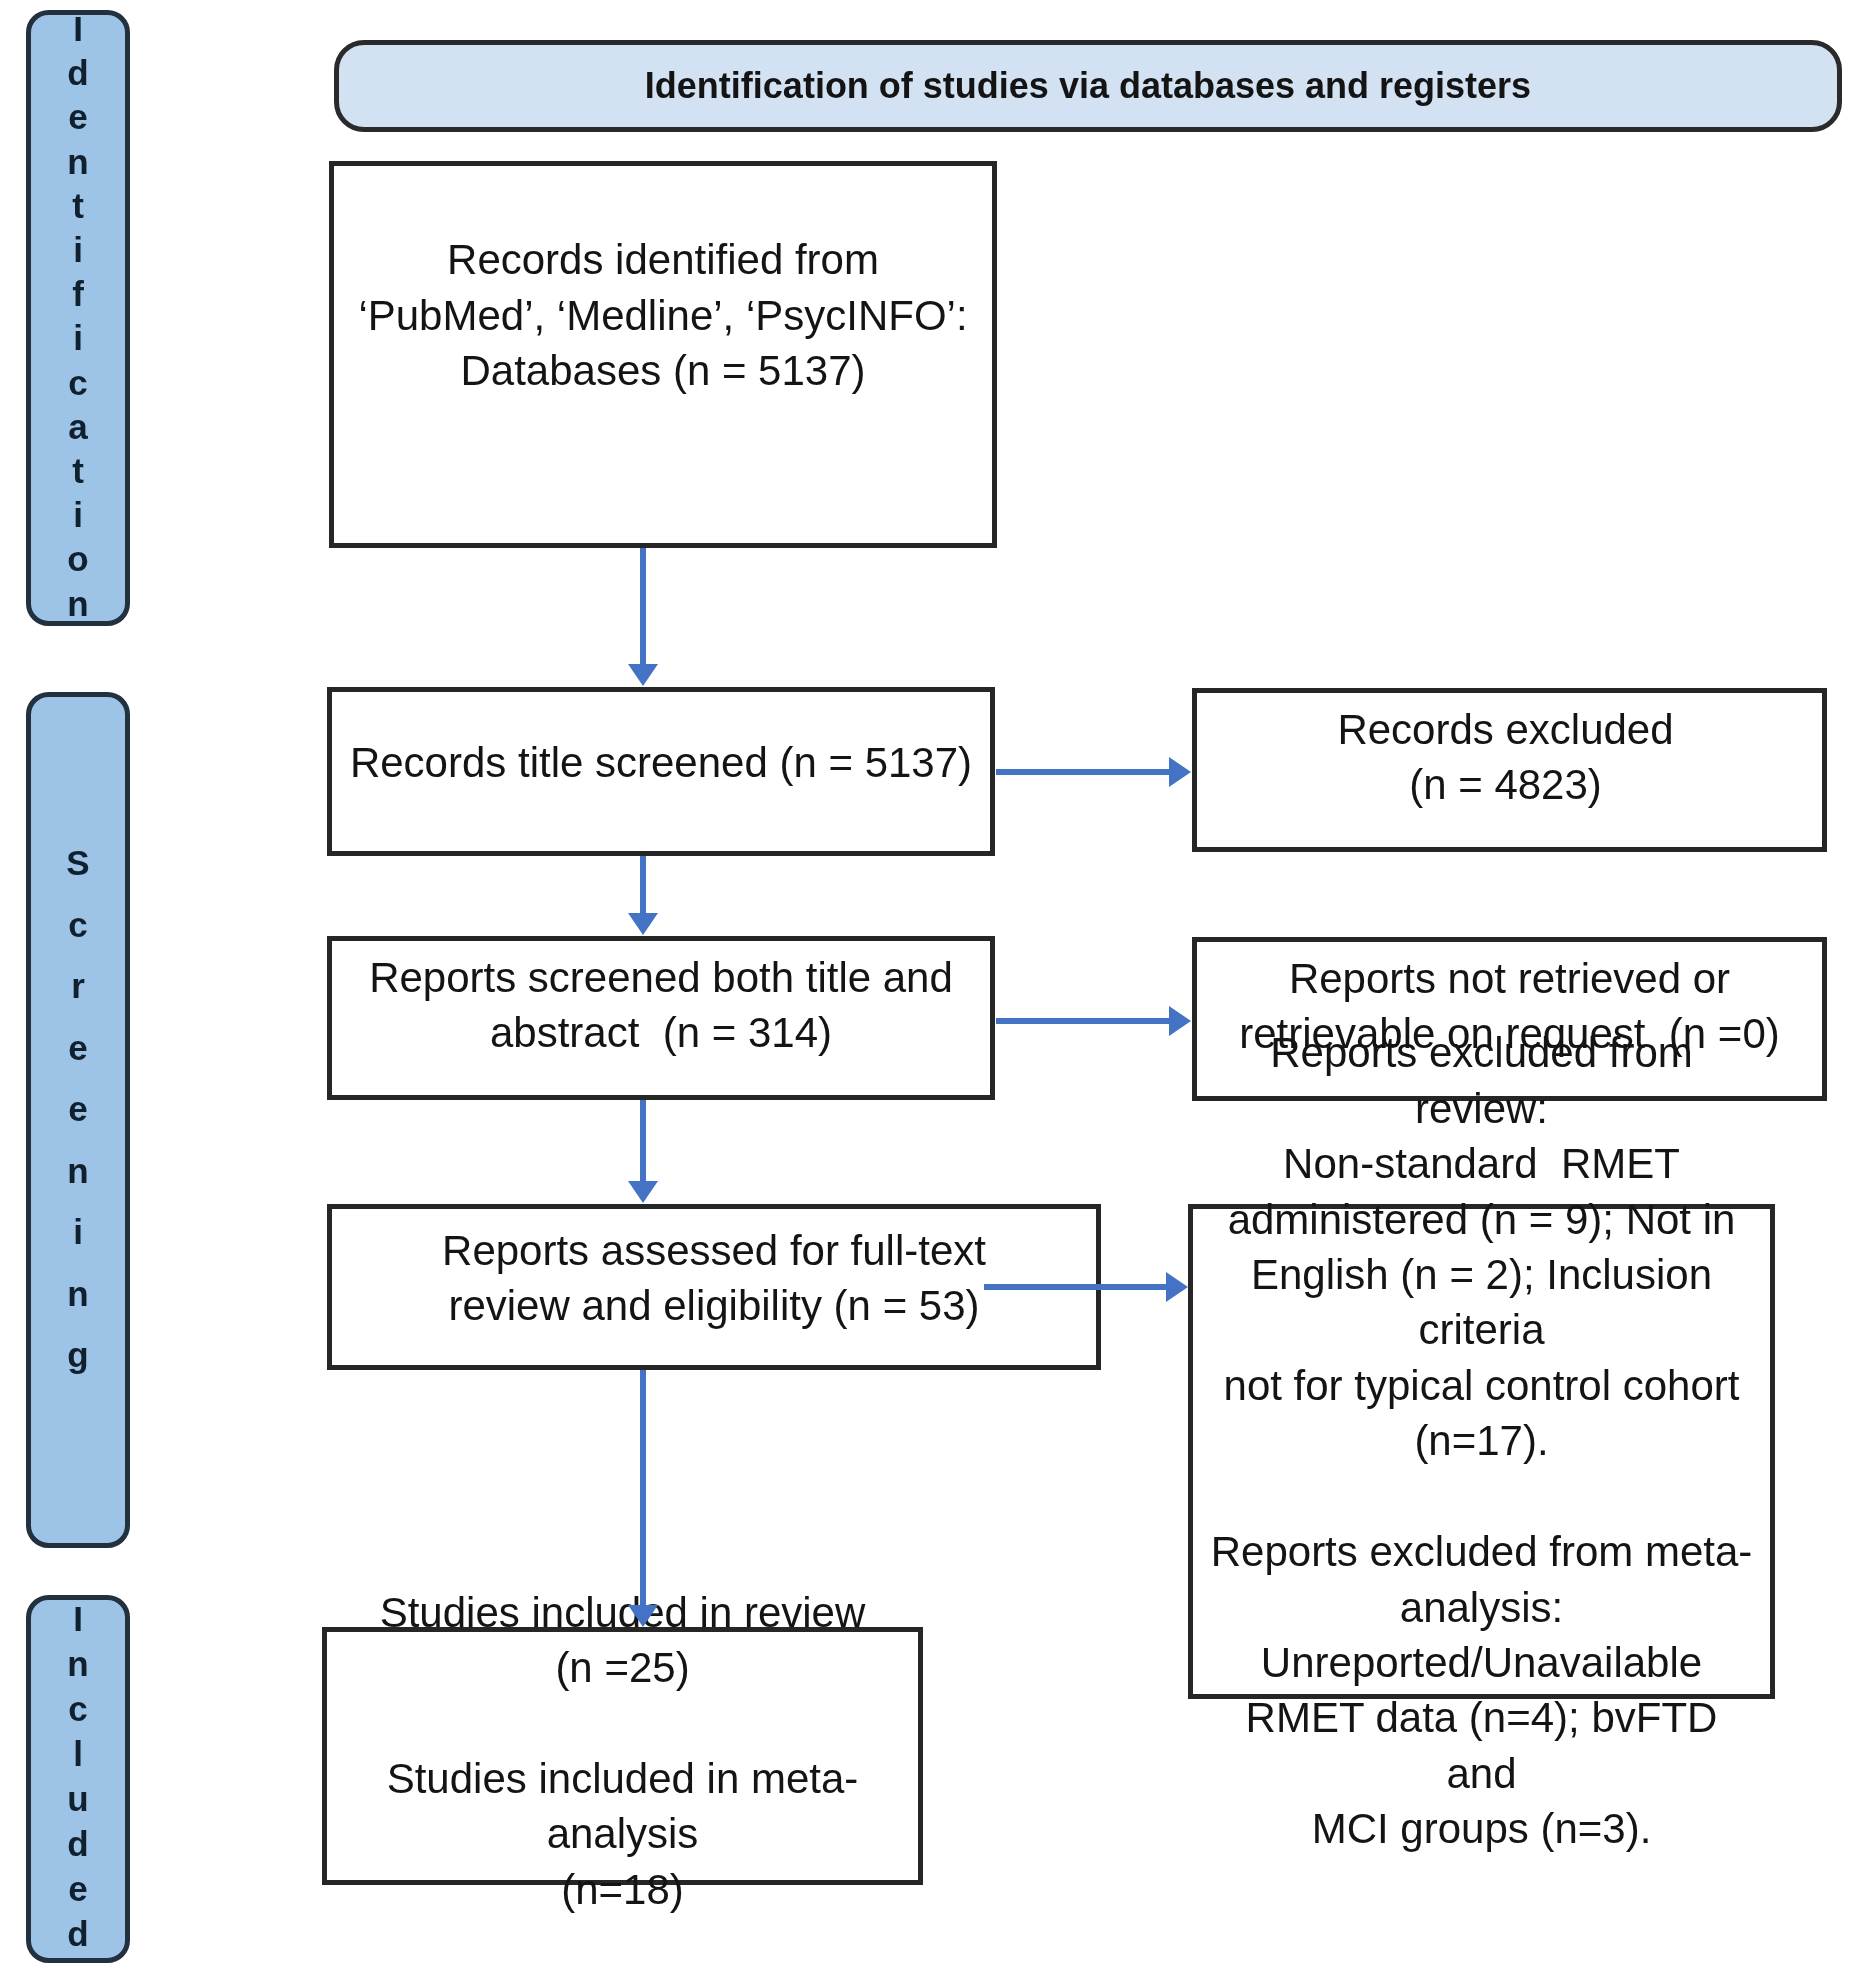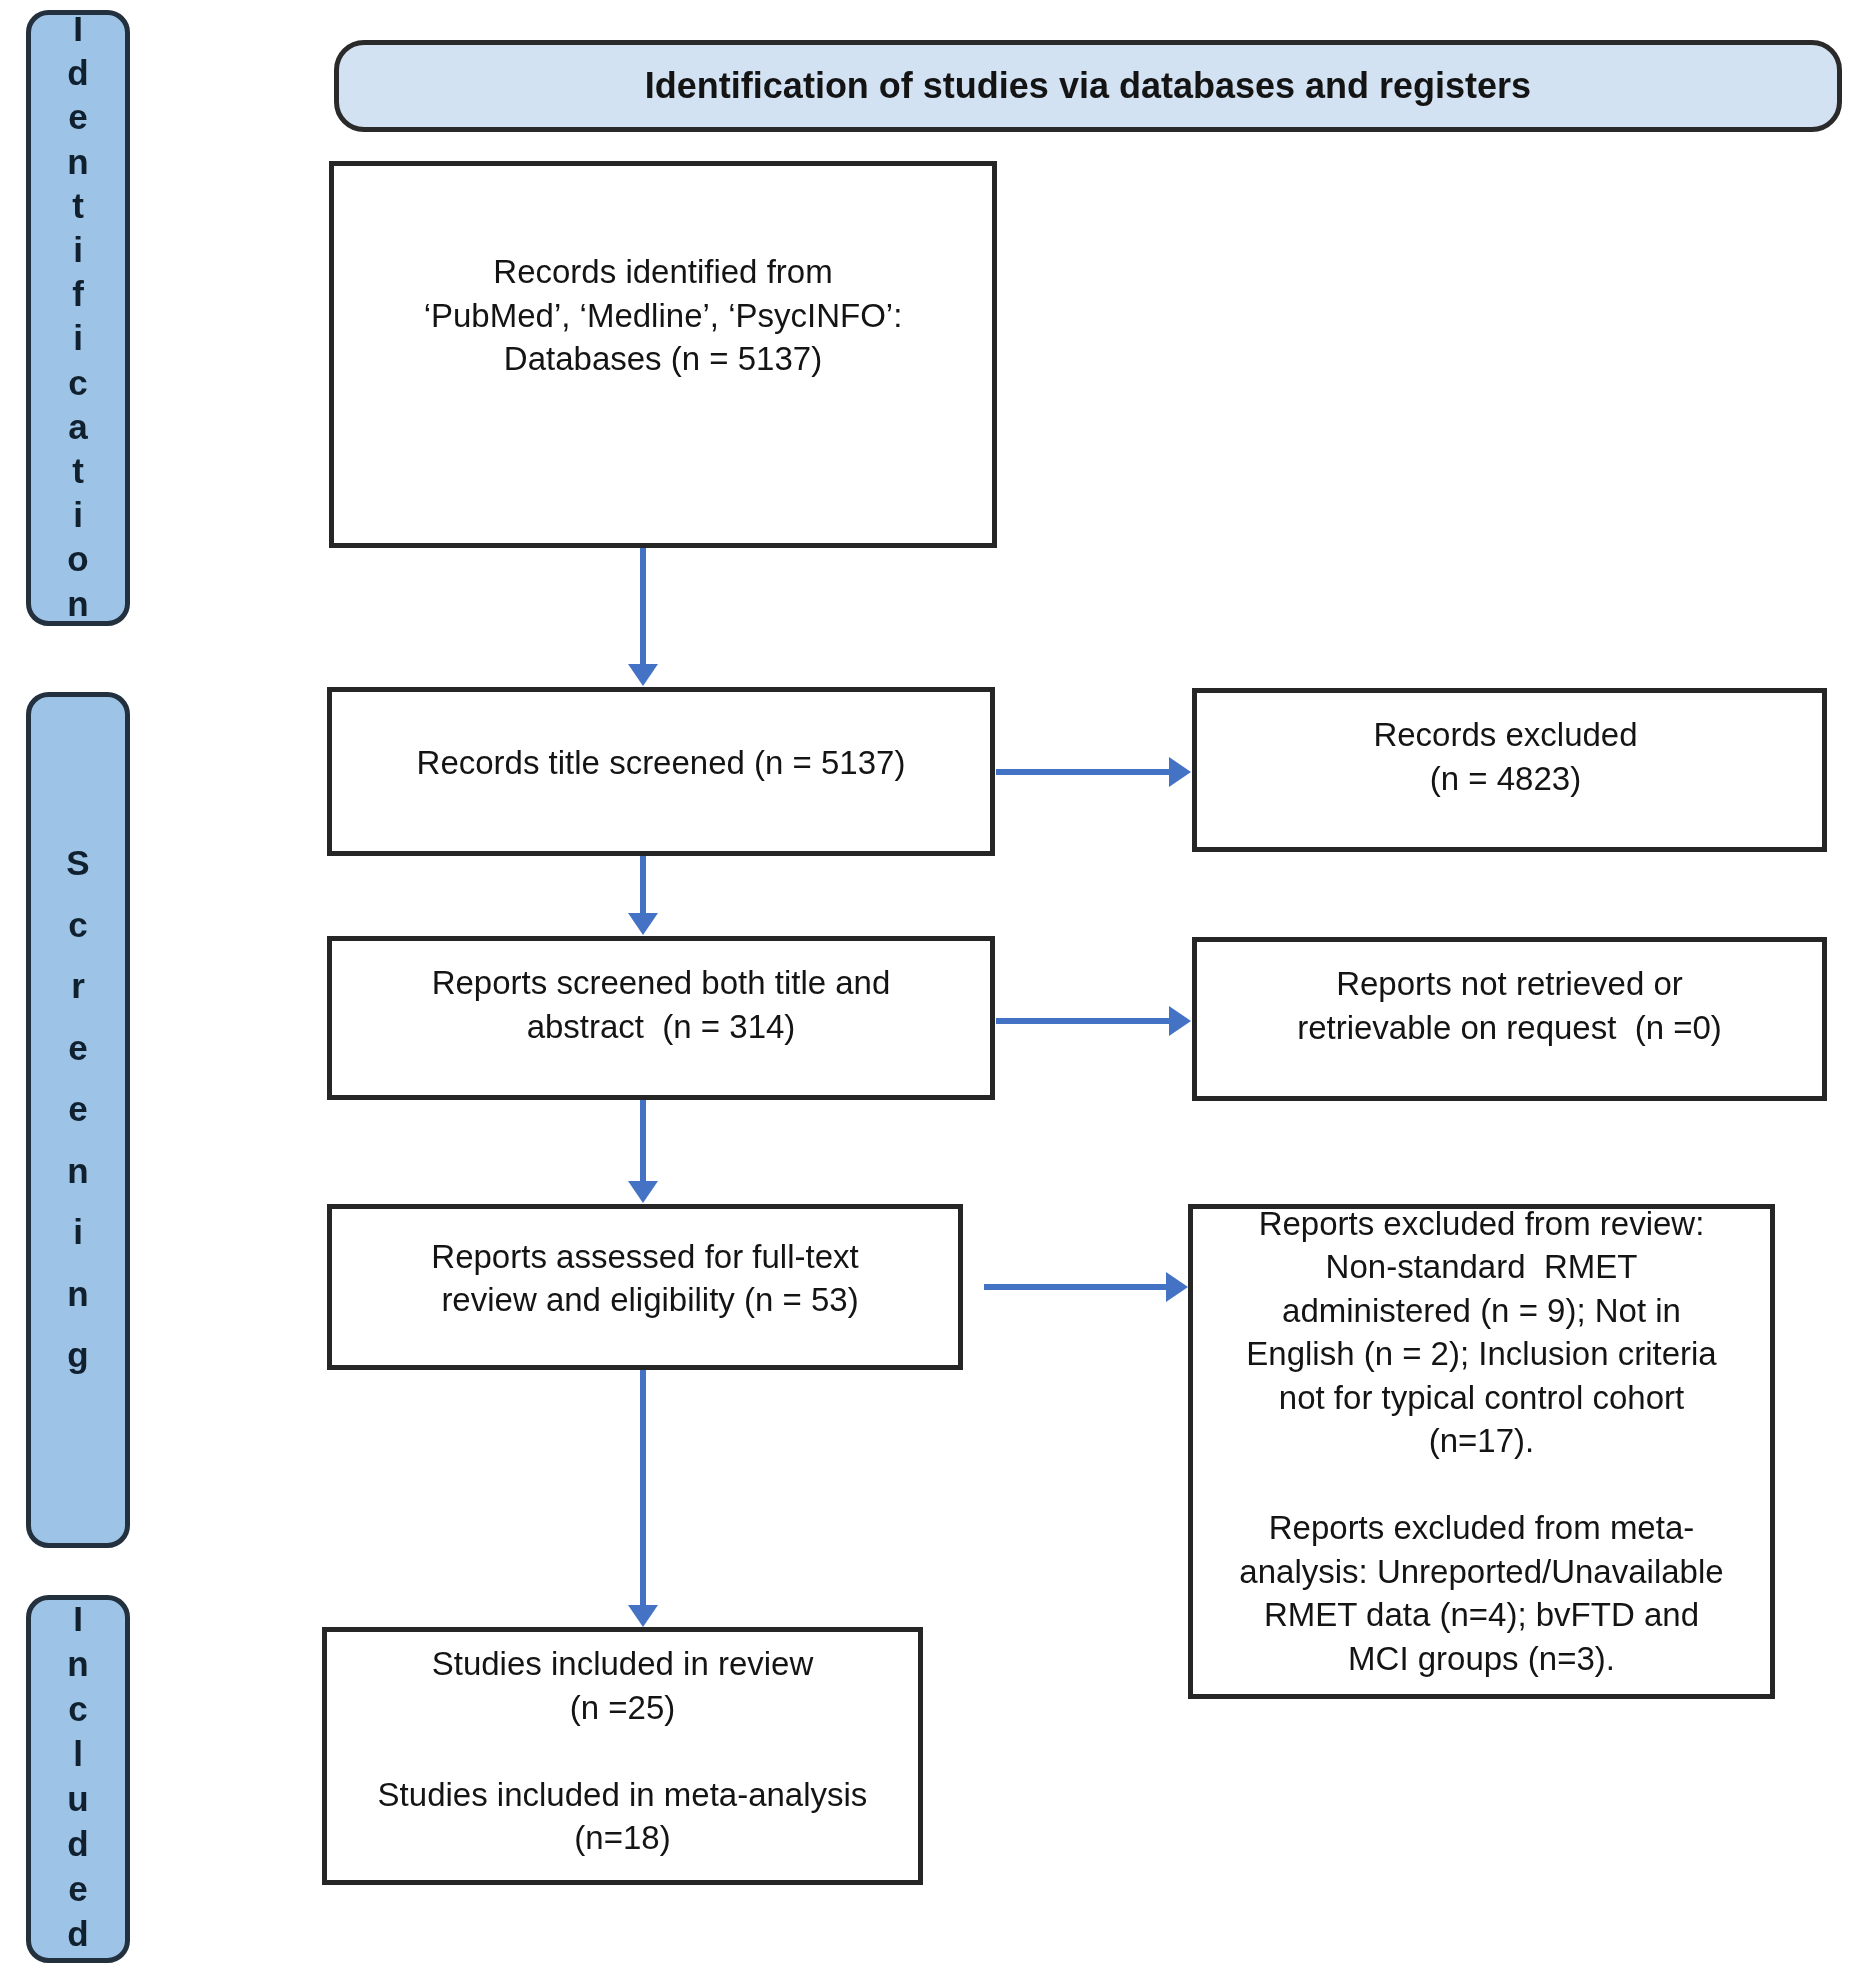--- a/index.html
+++ b/index.html
@@ -59,28 +59,28 @@
   }
 
   
   .box{
     position:absolute;
     background:#ffffff;
     border:5.2px solid var(--box-border);
     box-sizing:border-box;
     display:flex;align-items:center;justify-content:center;
     text-align:center;
-    font-size:33px;
+    font-size:42px;
     line-height:1.32;
     white-space:pre-wrap;
   }
   .box-records-identified{left:329px;top:161px;width:668px;height:387px;padding:0 17.3px 78px 17.3px;}
   .box-title-screened{left:327px;top:687px;width:668px;height:169px;padding:0 14px 17.3px 14px;}
   .box-abstract-screened{left:327px;top:936px;width:668px;height:164px;padding:0 14px 26px 14px;}
-  .box-fulltext{left:327px;top:1204px;width:636px;height:166px;padding:0 14px 17.3px 14px;text-align:right;}
+  .box-fulltext{left:327px;top:1204px;width:774px;height:166px;padding:0 14px 17.3px 14px;}
   .box-studies-included{left:322px;top:1627px;width:601px;height:258px;padding:16px 14px 26px 14px;}
   .box-records-excluded{left:1192px;top:688px;width:635px;height:164px;padding:0 14px 26px 6px;}
   .box-not-retrieved{left:1192px;top:937px;width:635px;height:164px;padding:0 14px 26px 14px;}
   .box-excluded-reasons{left:1188px;top:1204px;width:587px;height:495px;padding:14px 15.6px 35px 15.6px;}
 
   
   .arrow-v{position:absolute;width:6px;background:var(--arrow);}
   .arrow-v::after{
     content:"";position:absolute;bottom:-21.6px;left:50%;transform:translateX(-50%);
     border-left:15.6px solid transparent;border-right:15.6px solid transparent;

